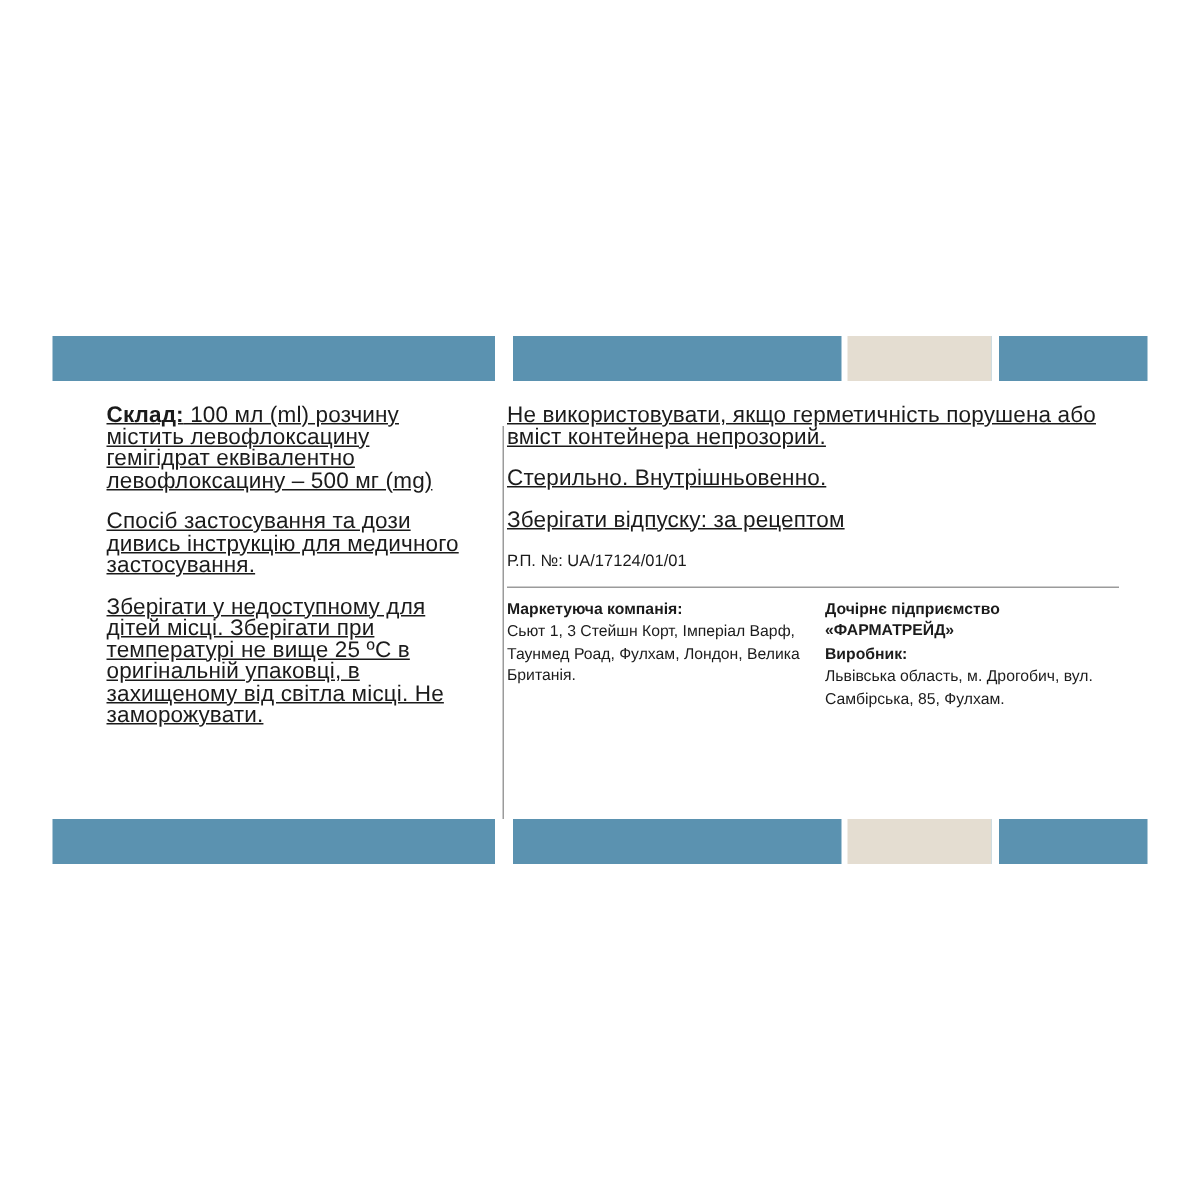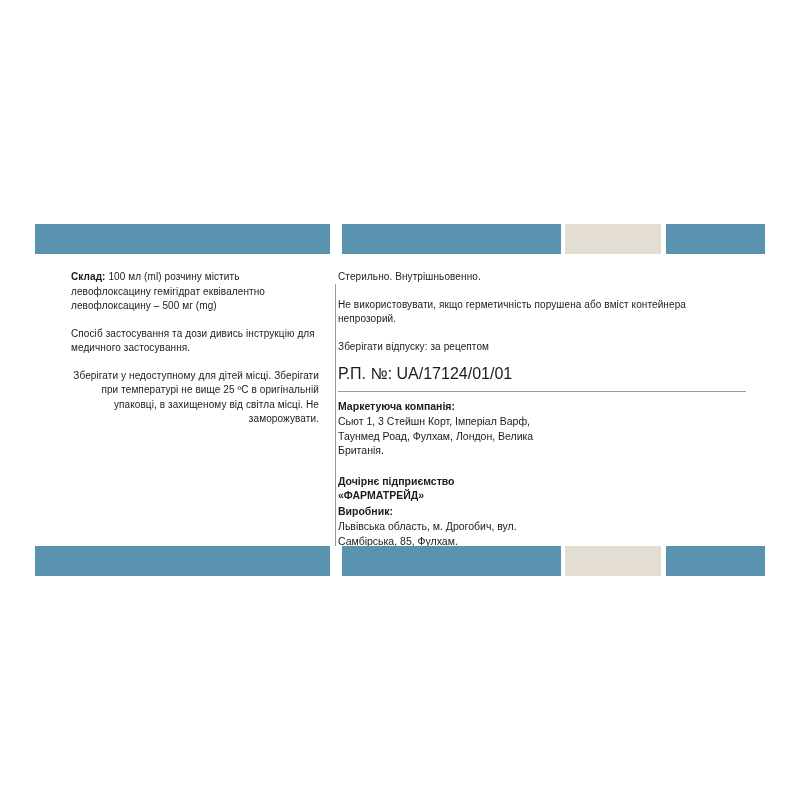--- a/index.html
+++ b/index.html
@@ -95,37 +95,37 @@
     color: #1b1b1b;
   }
   .col-right {
     position: absolute;
     left: 303px;
     top: 16px;
     width: 408px;
     color: #1b1b1b;
   }
   .p {
-    font-size: 10px;
+    font-size: 15px;
     line-height: 14.5px;
     margin: 0 0 13px 0;
     letter-spacing: 0.1px;
+    text-decoration: underline;
   }
-  .p:last-child { margin-bottom: 0; text-align: right; }
+  .p:last-child { margin-bottom: 0; }
   .b { font-weight: bold; }
   .rp {
-    font-size: 16px;
+    font-size: 11px;
     line-height: 14.5px;
     margin: 0 0 17px 0;
   }
   .two-col {
     position: relative;
     display: flex;
     gap: 16px;
-    flex-direction: column;
   }
   .two-col .c1 { width: 196px; }
   .two-col .c2 { width: 196px; }
   .hl {
     position: absolute;
     left: 0;
     top: -8px;
     width: 408px;
     height: 1.2px;
     background: #9b9b9b;
@@ -159,22 +159,22 @@
     <div class="body-area">
       <div class="v-divider"></div>
 
       <div class="col-left">
         <p class="p"><span class="b">Склад:</span><span> 100 мл (ml) розчину містить левофлоксацину гемігідрат еквівалентно левофлоксацину – 500 мг (mg)</span></p>
         <p class="p">Спосіб застосування та дози дивись інструкцію для медичного застосування.</p>
         <p class="p">Зберігати у недоступному для дітей місці. Зберігати при температурі не вище 25 ºC в оригінальній упаковці, в захищеному від світла місці. Не заморожувати.</p>
       </div>
 
       <div class="col-right">
+        <p class="p">Не використовувати, якщо герметичність порушена або вміст контейнера непрозорий.</p>
         <p class="p">Стерильно. Внутрішньовенно.</p>
-        <p class="p">Не використовувати, якщо герметичність порушена або вміст контейнера непрозорий.</p>
         <p class="p">Зберігати відпуску: за рецептом</p>
         <p class="rp">Р.П. №: UA/17124/01/01</p>
 
         <div class="two-col">
           <div class="hl"></div>
           <div class="c1">
             <p class="head">Маркетуюча компанія:</p>
             <p class="sub">Сьют 1, 3 Стейшн Корт, Імперіал Варф, Таунмед Роад, Фулхам, Лондон, Велика Британія.</p>
           </div>
           <div class="c2">

